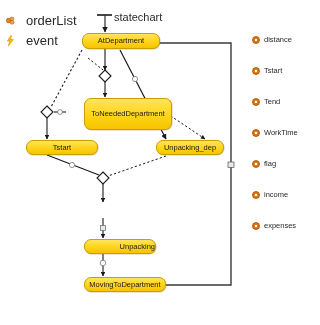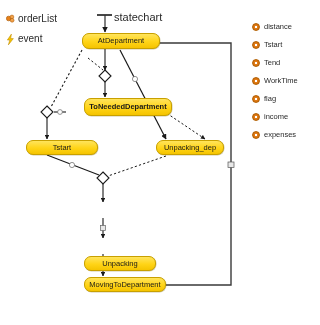--- a/index.html
+++ b/index.html
@@ -48,35 +48,35 @@
     align-items: center;
     justify-content: center;
     white-space: nowrap;
     box-shadow: 0.5px 0.5px 0 rgba(120,100,0,0.35);
     margin-left: 16px;
   }
   
   .decl {
     position: absolute;
     display: flex;
-    align-items: flex-start;
-    gap: 3px;
-    font-size: 10px;
+    align-items: center;
+    gap: 11px;
+    font-size: 13px;
     color: #2a2a2a;
     white-space: nowrap;
   }
   .decl .lbl { line-height: 1; }
   
   #varlist {
     position: absolute;
     left: 252px;
-    top: 22px;
+    top: 35px;
     display: flex;
     flex-direction: column;
-    gap: 9px;
+    gap: 22px;
   }
   .var {
     display: flex;
     align-items: center;
     gap: 4px;
     font-size: 7.5px;
     color: #2a2a2a;
     white-space: nowrap;
   }
   .var-icon {
@@ -154,34 +154,34 @@
   <svg id="branches" style="position:absolute;left:0;top:0;width:310px;height:325px;pointer-events:none" viewBox="0 0 310 325" width="310" height="325">
     <polygon points="105,70 111,76 105,82 99,76" fill="#ffffff" stroke="#1a1a1a" stroke-width="1.1"></polygon>
     <polygon points="47,106 53,112 47,118 41,112" fill="#ffffff" stroke="#1a1a1a" stroke-width="1.1"></polygon>
     <polygon points="103,172 109,178 103,184 97,178" fill="#ffffff" stroke="#1a1a1a" stroke-width="1.1"></polygon>
   </svg>
 
   <div class="state" style="left:66px;  top:33px;  width:78px; height:16px;">
     <span>AtDepartment</span>
   </div>
 
-  <div class="state" style="left:68px;  top:98px;  width:88px; height:18px;font-weight:bold;">
+  <div class="state" style="left:68px;  top:98px;  width:88px; height:32px;">
     <span>ToNeededDepartment</span>
   </div>
 
   <div class="state" style="left:10px;  top:140px; width:72px; height:15px;">
     <span>Tstart</span>
   </div>
 
   <div class="state" style="left:140px; top:140px; width:68px; height:15px;">
     <span>Unpacking_dep</span>
   </div>
 
 
-  <div class="state" style="left:68px;  top:256px; width:72px; height:15px;">
+  <div class="state" style="left:68px;  top:239px; width:72px; height:15px;justify-content:flex-end;">
     <span>Unpacking</span>
   </div>
 
   <div class="state" style="left:68px;  top:277px; width:82px; height:15px;text-align:right;">
     <span>MovingToDepartment</span>
   </div>
 
   <div class="statechart-label" style="left:114px; top:11px;">statechart</div>
 
   <div class="decl" style="left:6px; top:14px;">

